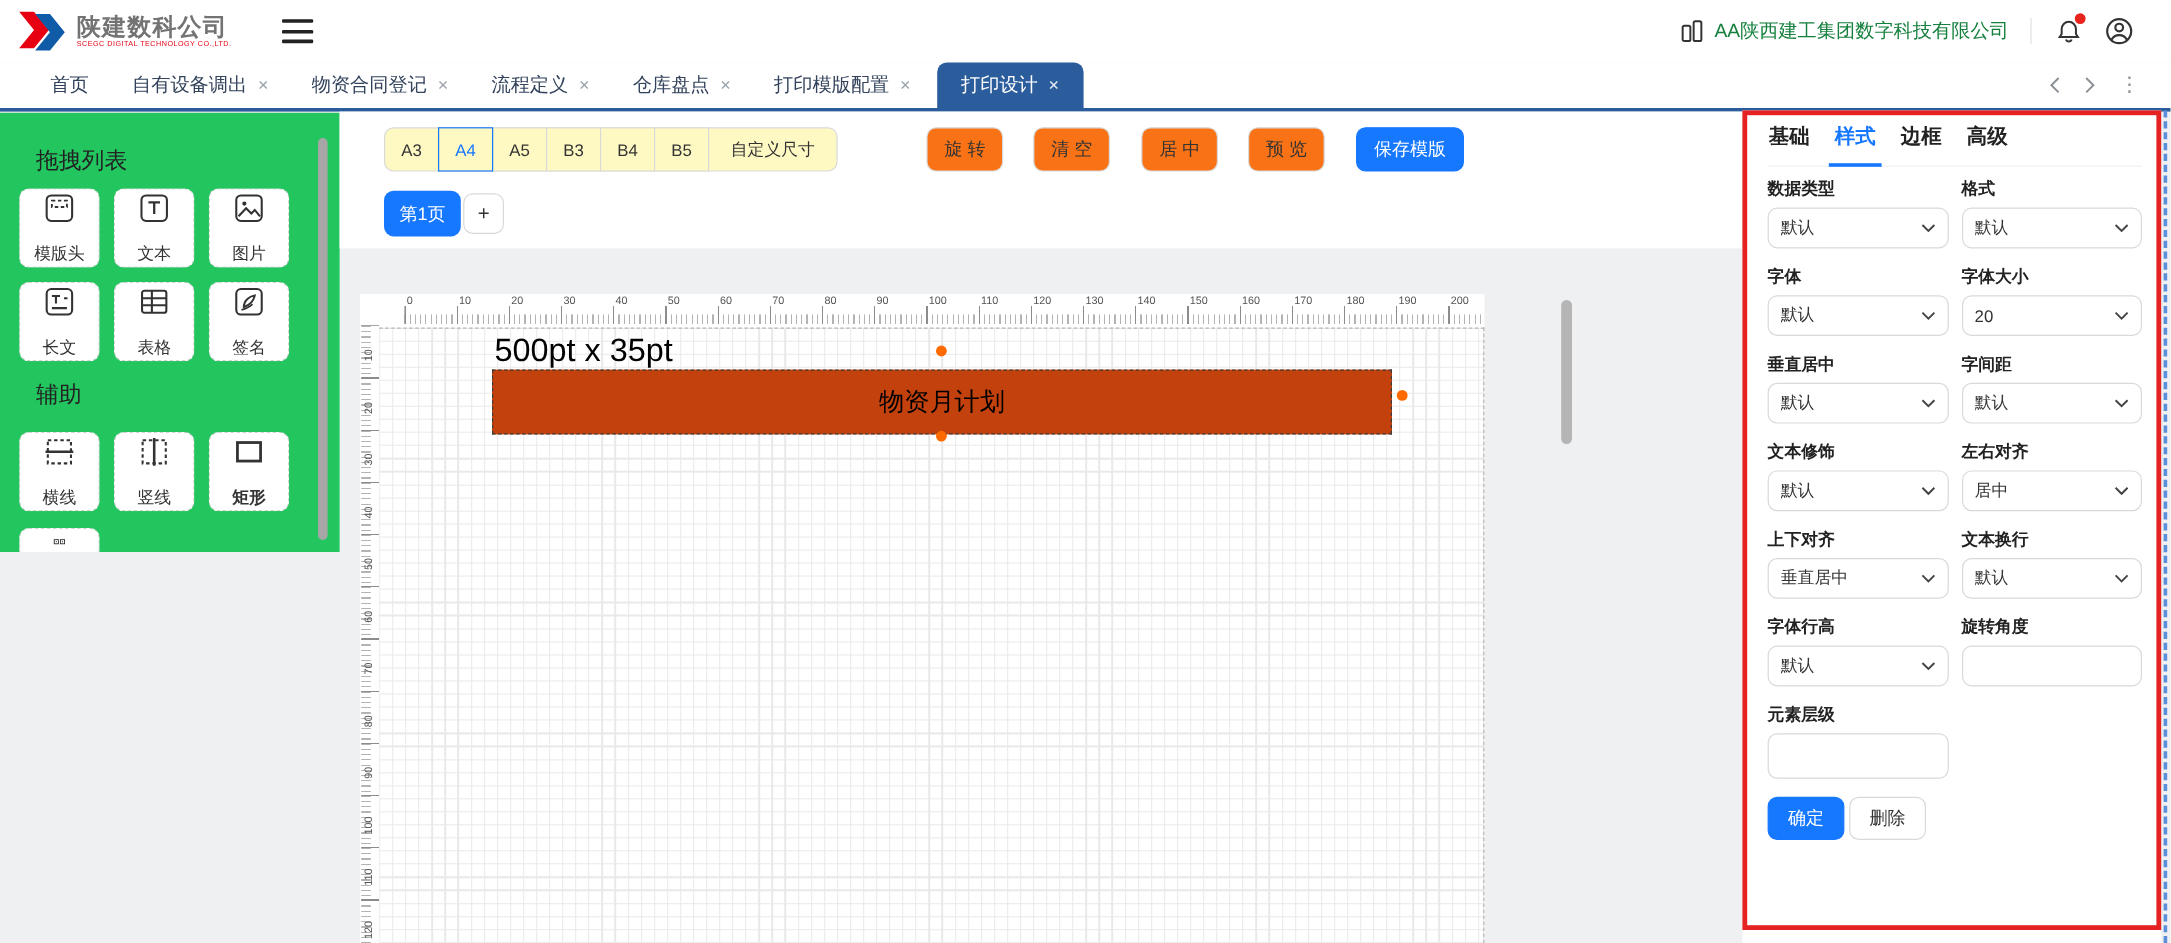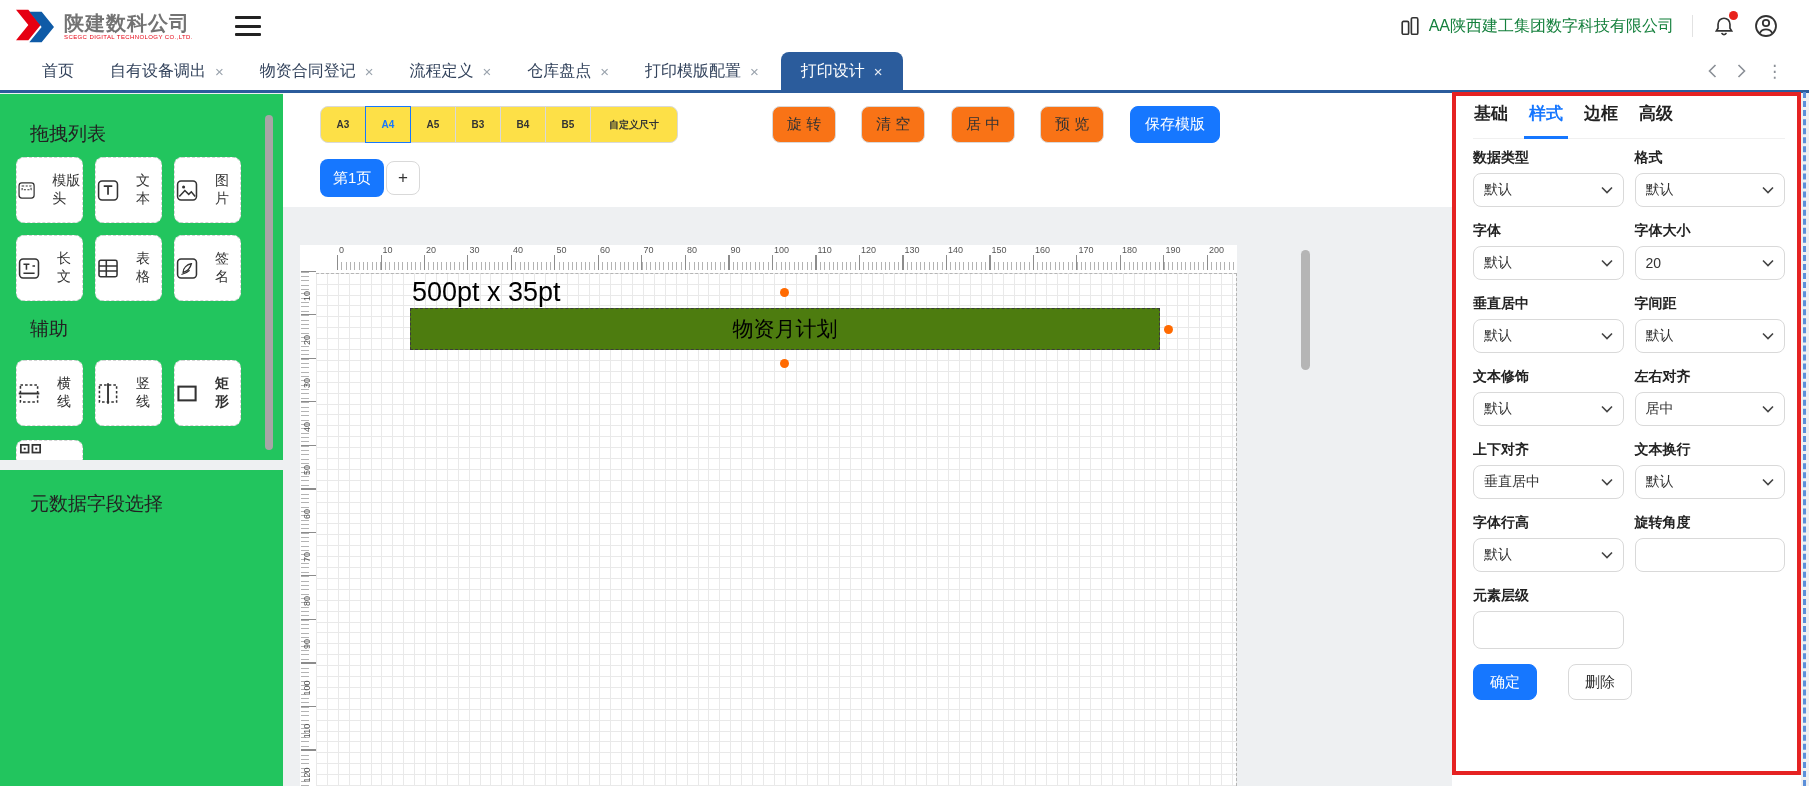--- a/index.html
+++ b/index.html
@@ -30,28 +30,28 @@
   .tab.active .close { color:#e9eef5; }
   .tab-bar-right { margin-left:auto; display:flex; align-items:center; gap:20px; padding-right:26px; height:38px; color:#8a8f96; }
   .tab-bar-right .nav-ic { cursor:pointer; display:flex; align-items:center; }
   .kebab { font-size:17px; color:#8a8f96; cursor:pointer; }
 
   
   .side-card { position:absolute; left:0; background:#22c55e; width:283px; overflow:hidden; }
   .card-drag { top:94px; height:366px; }
   .card-meta { top:470px; height:316px; }
   .side-title { position:absolute; left:30px; font-size:19px; color:#222; }
-  .drag-grid-item { position:absolute; width:67px; height:66px; border:1px dashed #d4d4d4; border-radius:8px; display:flex; align-items:center; justify-content:center; gap:16px; cursor:pointer; background:#fff; }
+  .drag-grid-item { position:absolute; width:67px; height:66px; border:1px dashed #d4d4d4; border-radius:8px; display:flex; flex-direction:column; align-items:center; justify-content:center; gap:16px; cursor:pointer; background:#fff; }
   .drag-grid-item span.lbl { font-size:14px; color:#333; }
   .side-scrollbar { position:absolute; left:265px; top:115px; width:8px; height:335px; background:#a6a6a6; border-radius:4px; }
 
   
   .toolbar { position:absolute; left:283px; top:93px; width:1169px; height:114px; background:#fff; }
   .size-group { position:absolute; left:37px; top:13px; display:flex; }
-  .size-btn { height:37px; min-width:46px; padding:0 10px; background:#fde047; border:1px solid #d9d9d9; margin-left:-1px; font-size:10px; color:#333; display:flex; align-items:center; justify-content:center; cursor:pointer;font-weight:bold; }
+  .size-btn { height:37px; min-width:46px; padding:0 10px; background:#fef9c3; border:1px solid #d9d9d9; margin-left:-1px; font-size:14px; color:#333; display:flex; align-items:center; justify-content:center; cursor:pointer; }
   .size-btn:first-child { border-radius:8px 0 0 8px; margin-left:0; }
   .size-btn:last-child { border-radius:0 8px 8px 0; }
   .size-btn.selected { border:1px solid #1677ff; color:#1677ff; z-index:2; }
   .act-btn { position:absolute; top:13px; height:37px; padding:0 14px; background:#f97316; border:1px solid #d9d9d9; border-radius:8px; font-size:15px; color:#333; display:flex; align-items:center; justify-content:center; cursor:pointer; white-space:nowrap; }
   .act-btn.primary { background:#1677ff; border-color:#1677ff; color:#fff; }
   .page-tab { position:absolute; left:37px; top:66px; height:38px; padding:0 13px; background:#1677ff; color:#fff; font-size:15px; border-radius:8px; display:flex; align-items:center; cursor:pointer; }
   .add-page { position:absolute; left:103px; top:68px; width:34px; height:34px; background:#fff; border:1px solid #d9d9d9; border-radius:8px; font-size:17px; color:#333; display:flex; align-items:center; justify-content:center; cursor:pointer; }
 
   
   .design-surface { position:absolute; left:300px; top:245px; width:937px; height:541px; background:#fff; }
@@ -64,21 +64,21 @@
   .v-ruler { position:absolute; left:0; top:24px; width:16px; height:517px; }
   .v-ticks-minor { position:absolute; top:2px; bottom:0; left:1px; width:8px;
      background:repeating-linear-gradient(0deg,#b3b3b3 0,#b3b3b3 1px,transparent 1px,transparent 4.35px); }
   .v-ticks-major { position:absolute; top:2px; bottom:0; left:1px; width:15px;
      background:repeating-linear-gradient(180deg,#8c8c8c 0,#8c8c8c 1px,transparent 1px,transparent 43.5px); }
   .v-ruler span { position:absolute; left:-2px; width:18px; text-align:center; font-size:9px; color:#555; transform:rotate(-90deg); }
   .grid-area { position:absolute; left:16px; top:28px; width:921px; height:513px; background:#fff;
      border-top:1px dashed #b5b5b5; border-right:1px dashed #b5b5b5;
      background-image:repeating-linear-gradient(90deg,#e9e9e9 0,#e9e9e9 1px,transparent 1px,transparent 10.9px),
                       repeating-linear-gradient(0deg,#e9e9e9 0,#e9e9e9 1px,transparent 1px,transparent 10.9px); }
-  .canvas-element { position:absolute; left:110px; top:63px; width:750px; height:42px; background:#4d7c0f; border:1px dashed #3c3c3c; display:flex; align-items:center; justify-content:center; font-size:21px; color:#000; cursor:move; }
+  .canvas-element { position:absolute; left:110px; top:63px; width:750px; height:54px; background:#c2410c; border:1px dashed #3c3c3c; display:flex; align-items:center; justify-content:center; font-size:21px; color:#000; cursor:move; }
   .size-label { position:absolute; left:112px; top:32px; font-size:27px; color:#000; white-space:nowrap; }
   .handle { position:absolute; width:9px; height:9px; border-radius:50%; background:#ff6a00; cursor:pointer; }
   .canvas-scrollbar { position:absolute; left:1301px; top:250px; width:9px; height:120px; background:#b5b5b5; border-radius:5px; }
 
   
   .right-panel { position:absolute; left:1452px; top:92px; width:349px; height:694px; background:#fff; }
   .panel-inner { padding:10px 16px 0 21px; }
   .panel-tabs { display:flex; gap:19px; border-bottom:1px solid #f0f0f0; padding-bottom:9px; }
   .panel-tab { font-size:17px; font-weight:700; color:#222; cursor:pointer; position:relative; padding:0 1px 4px; }
   .panel-tab.active { color:#1677ff; }
@@ -88,21 +88,21 @@
   .pcol { flex:1; min-width:0; }
   .plabel { font-size:14px; font-weight:700; color:#222; height:17px; margin-bottom:7px; }
   .sel, .txt { width:100%; height:34px; border:1px solid #d9d9d9; border-radius:8px; background:#fff; display:flex; align-items:center; padding:0 10px; font-size:14px; color:#333; cursor:pointer; }
   .sel .sel-val { flex:1; overflow:hidden; white-space:nowrap; }
   .sel svg.chev { flex:none; }
   input.txt { cursor:text; outline:none; }
   .swatch-black { width:20px; height:20px; background:#000; border-radius:3px; margin-right:8px; flex:none; }
   .swatch-checker { width:17px; height:17px; flex:none; border-radius:2px;
      background:repeating-conic-gradient(#cfcfcf 0 25%, #fff 0 50%); background-size:9px 9px; }
   .zindex-input { height:38px; }
-  .pbuttons { display:flex; gap:31px; margin-top:11px; }
+  .pbuttons { display:flex; gap:4px; margin-top:11px; }
   .pbtn { height:36px; padding:0 16px; border-radius:8px; font-size:15px; display:flex; align-items:center; cursor:pointer; }
   .pbtn.confirm { background:#1677ff; color:#fff; border:1px solid #1677ff; }
   .pbtn.delete { background:#fff; color:#333; border:1px solid #d9d9d9; }
 
   .annotation-box { position:absolute; left:1452px; top:92px; width:349px; height:683px; border:4px solid #e52222; pointer-events:none; z-index:50; }
   .guide-dashed { position:absolute; left:1803px; top:92px; height:694px; width:0; border-left:3px dashed #5b8fd9; z-index:49; }
 
   svg.ic { display:block; }
 </style>
 </head>
@@ -273,23 +273,20 @@
         <rect x="4" y="4" width="8" height="8"></rect>
           <rect x="16" y="4" width="8" height="8"></rect>
         <rect x="7" y="7" width="2" height="2" fill="#333" stroke="none"></rect>
           <rect x="19" y="7" width="2" height="2" fill="#333" stroke="none"></rect>
       </svg>
     </div>
   </div>
 
   <div class="side-scrollbar"></div>
 
-  <div class="side-card card-meta">
-    <div class="side-title" style="top:21px;">元数据字段选择</div>
-  </div>
 
   <div class="toolbar">
     <div class="size-group">
       <div class="size-btn">A3</div>
       <div class="size-btn selected">A4</div>
       <div class="size-btn">A5</div>
       <div class="size-btn">B3</div>
       <div class="size-btn">B4</div>
       <div class="size-btn">B5</div>
       <div class="size-btn" style="padding:0 18px;">自定义尺寸</div>

